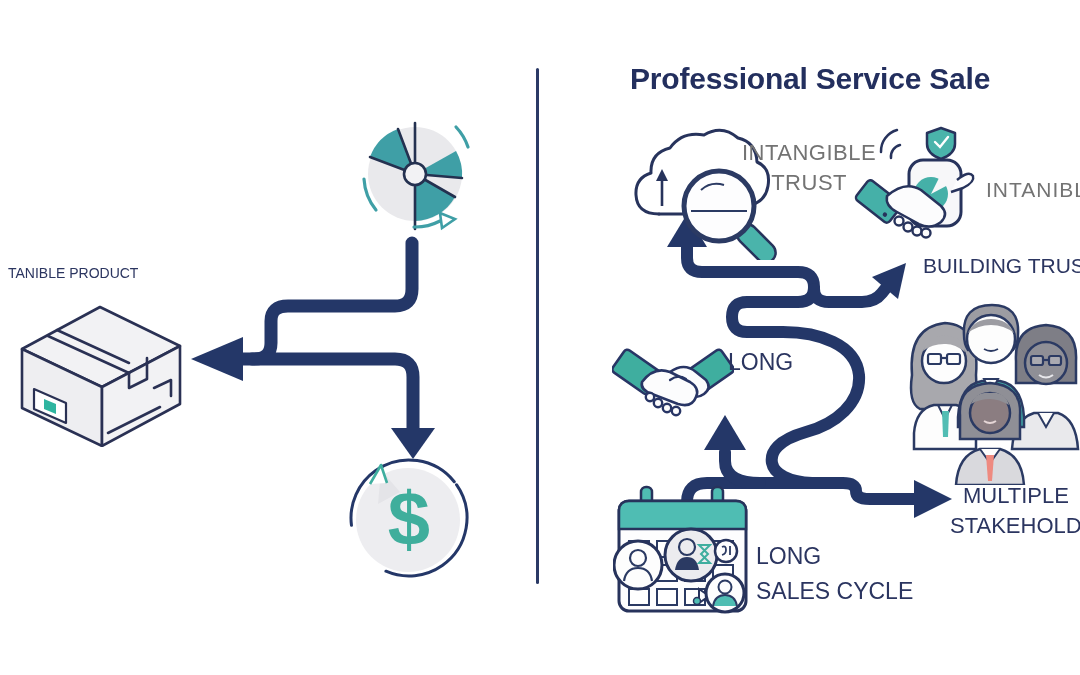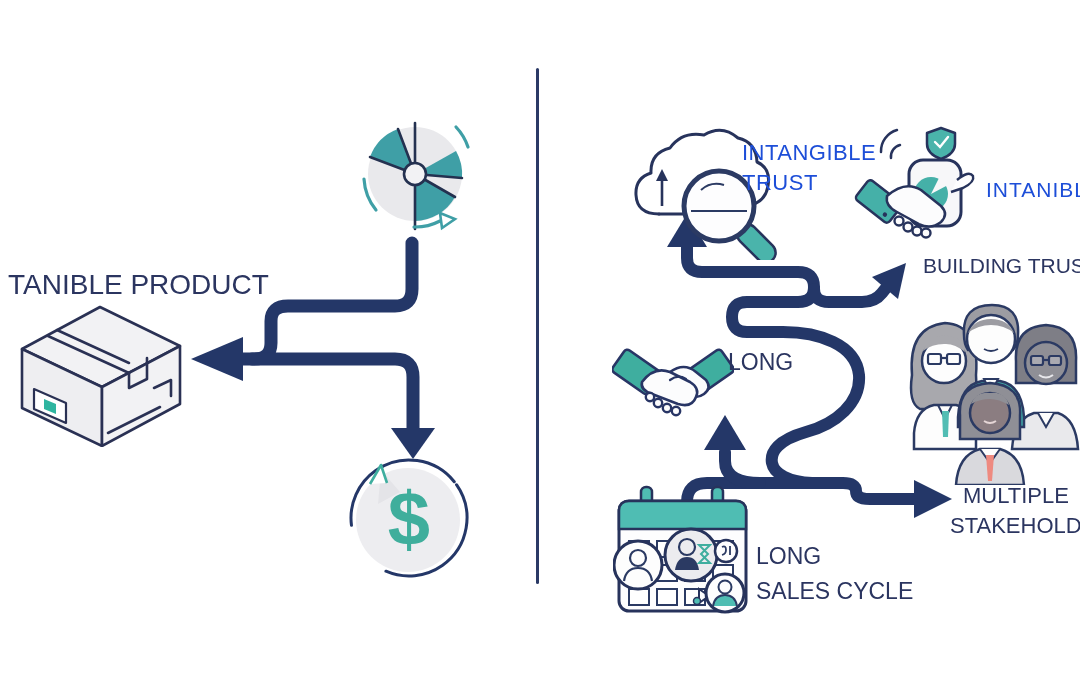--- a/index.html
+++ b/index.html
@@ -1,21 +1,21 @@
 <!DOCTYPE html>
 <html><head>
 <meta charset="utf-8">
 <style>
   html,body{margin:0;padding:0;background:#ffffff;}
   body{font-family:"Liberation Sans", sans-serif;}
   .canvas{position:relative;width:1080px;height:675px;background:#ffffff;overflow:hidden;}
   .abs{position:absolute;}
   .title{font-weight:bold;font-size:30px;color:#232f5e;letter-spacing:-0.2px;white-space:nowrap;z-index:3;}
-  .label{font-size:28px;color:#2b3560;white-space:nowrap;z-index:3;line-height:1.55;}
-  .label-teal{font-size:21px;color:#1d4ed8;letter-spacing:0.5px;white-space:nowrap;z-index:3;line-height:1.35;}
+  .label{font-size:14px;color:#2b3560;white-space:nowrap;z-index:3;line-height:1.55;}
+  .label-teal{font-size:21px;color:#737373;letter-spacing:0.5px;white-space:nowrap;z-index:3;line-height:1.35;text-align:center;}
   .divider{width:3px;background:#2b3a66;border-radius:2px;z-index:1;}
   svg{display:block;}
   .icon{z-index:2;}
   .paths{left:0;top:0;z-index:1;}
   .line{display:block;}
   .indent1{padding-left:13px;}
 </style>
 </head>
 <body>
 
@@ -41,20 +41,21 @@
       <polygon points="413,459 391,428 435,428"></polygon>
       <polygon points="687,214 667,247 707,247"></polygon>
       <polygon points="906,263 898,299 872,277"></polygon>
       <polygon points="952,499 914,480 914,518"></polygon>
       <polygon points="725,415 704,450 746,450"></polygon>
     </g>
   </svg>
 
   <div class="abs divider" style="left:536px;top:68px;height:516px;"></div>
 
+  <div class="abs title" style="left:630px;top:62px;">Professional Service Sale</div>
 
   <svg class="abs icon" style="left:356px;top:113px;" width="118" height="126" viewBox="0 0 118 126">
     <circle cx="59" cy="61" r="47" fill="#e9e9ec"></circle>
     <g fill="#3f9fa6">
       <path d="M59,61 L14,44 A47,47 0 0 1 42,16 Z"></path>
       <path d="M59,61 L59,108 A47,47 0 0 0 99,84 Z"></path>
       <path d="M59,61 L106,65 A47,47 0 0 0 100,38 Z"></path>
     </g>
     <g stroke="#243150" stroke-width="2.6" fill="none" stroke-linecap="round">
       <line x1="59" y1="10" x2="59" y2="116"></line>

